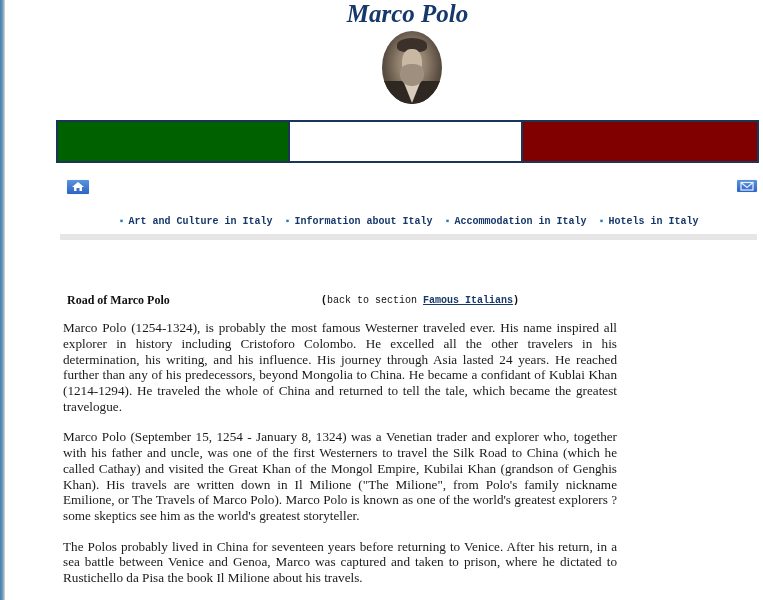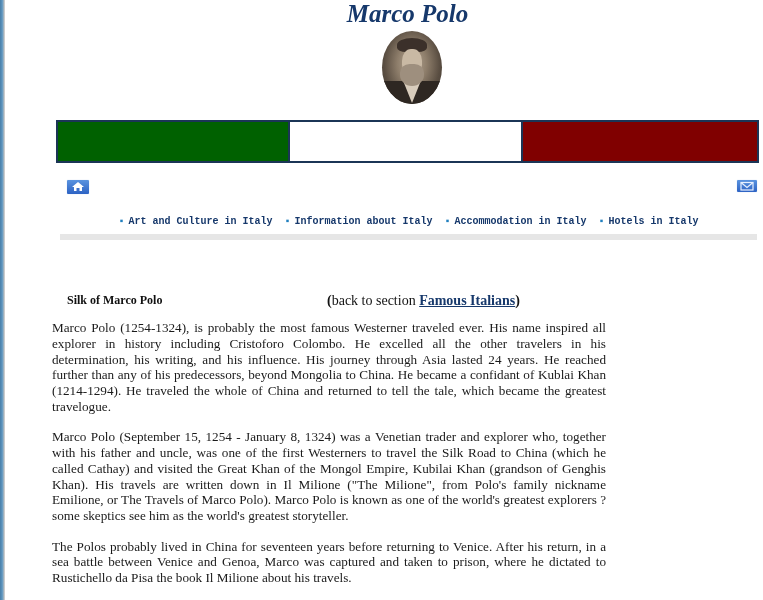--- a/index.html
+++ b/index.html
@@ -139,35 +139,36 @@
       position: absolute;
       left: 0; top: 0;
       font-size: 12px;
       font-weight: bold;
       line-height: 16px;
       color: #111111;
       margin: 0;
     }
     .back-link {
       position: absolute;
-      left: 260px; top: 2px;
-      font-size: 14px;
+      left: 254px; top: 2px;
+      font-size: 10px;
       line-height: 14px;
       color: #111111;
+      font-family: Liberation Mono, monospace;
     }
     .back-link .paren { font-weight: bold; }
     .back-link a {
       color: #16386b;
       font-weight: bold;
       text-decoration: underline;
       cursor: pointer;
     }
     .content {
       position: absolute;
-      left: 52px; top: 320px;
+      left: 63px; top: 320px;
       width: 554px;
       font-size: 13.2px;
       line-height: 15.8px;
       text-align: justify;
       color: #1a1a1a;
     }
     .content p {
       margin: 0 0 14.5px 0;
     }
   </style>
@@ -209,21 +210,21 @@
 <div class="nav">
   <a class="nav-item"><span class="bullet">▪</span><span>Art and Culture in Italy</span></a>
   <a class="nav-item"><span class="bullet">▪</span><span>Information about Italy</span></a>
   <a class="nav-item"><span class="bullet">▪</span><span>Accommodation in Italy</span></a>
   <a class="nav-item"><span class="bullet">▪</span><span>Hotels in Italy</span></a>
 </div>
 
 <div class="separator"></div>
 
 <div class="section-head">
-  <h2 class="section-title">Silk of Marco Polo</h2>
+  <h2 class="section-title">Road of Marco Polo</h2>
   <div class="back-link">
     <span class="paren">(</span><span>back to section </span><a>Famous Italians</a><span class="paren">)</span>
   </div>
 </div>
 
 <div class="content">
   <p>Marco Polo (1254-1324), is probably the most famous Westerner traveled ever. His name inspired all explorer in history including Cristoforo Colombo. He excelled all the other travelers in his determination, his writing, and his influence. His journey through Asia lasted 24 years. He reached further than any of his predecessors, beyond Mongolia to China. He became a confidant of Kublai Khan (1214-1294). He traveled the whole of China and returned to tell the tale, which became the greatest travelogue.</p>
   <p>Marco Polo (September 15, 1254 - January 8, 1324) was a Venetian trader and explorer who, together with his father and uncle, was one of the first Westerners to travel the Silk Road to China (which he called Cathay) and visited the Great Khan of the Mongol Empire, Kubilai Khan (grandson of Genghis Khan). His travels are written down in Il Milione ("The Milione", from Polo's family nickname Emilione, or The Travels of Marco Polo). Marco Polo is known as one of the world's greatest explorers ? some skeptics see him as the world's greatest storyteller.</p>
   <p>The Polos probably lived in China for seventeen years before returning to Venice. After his return, in a sea battle between Venice and Genoa, Marco was captured and taken to prison, where he dictated to Rustichello da Pisa the book Il Milione about his travels.</p>
 

